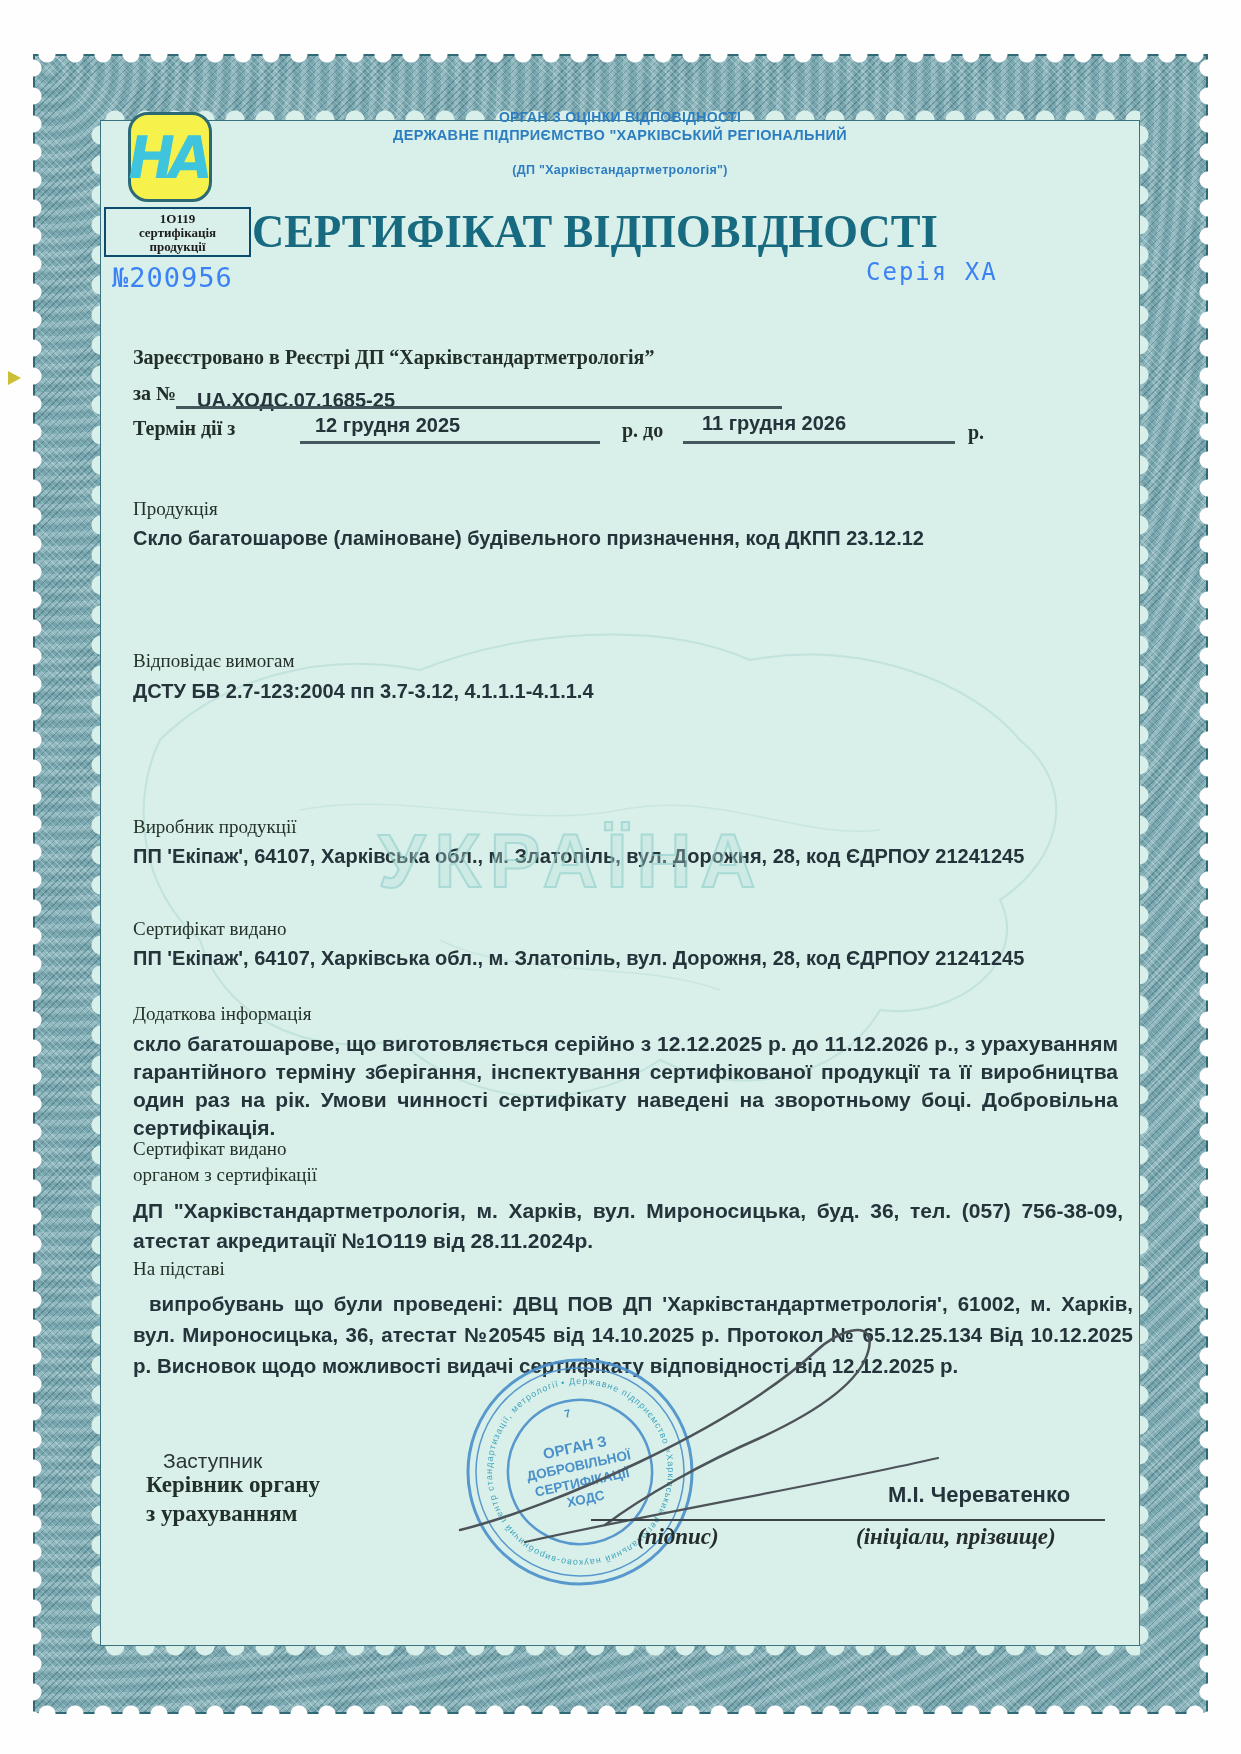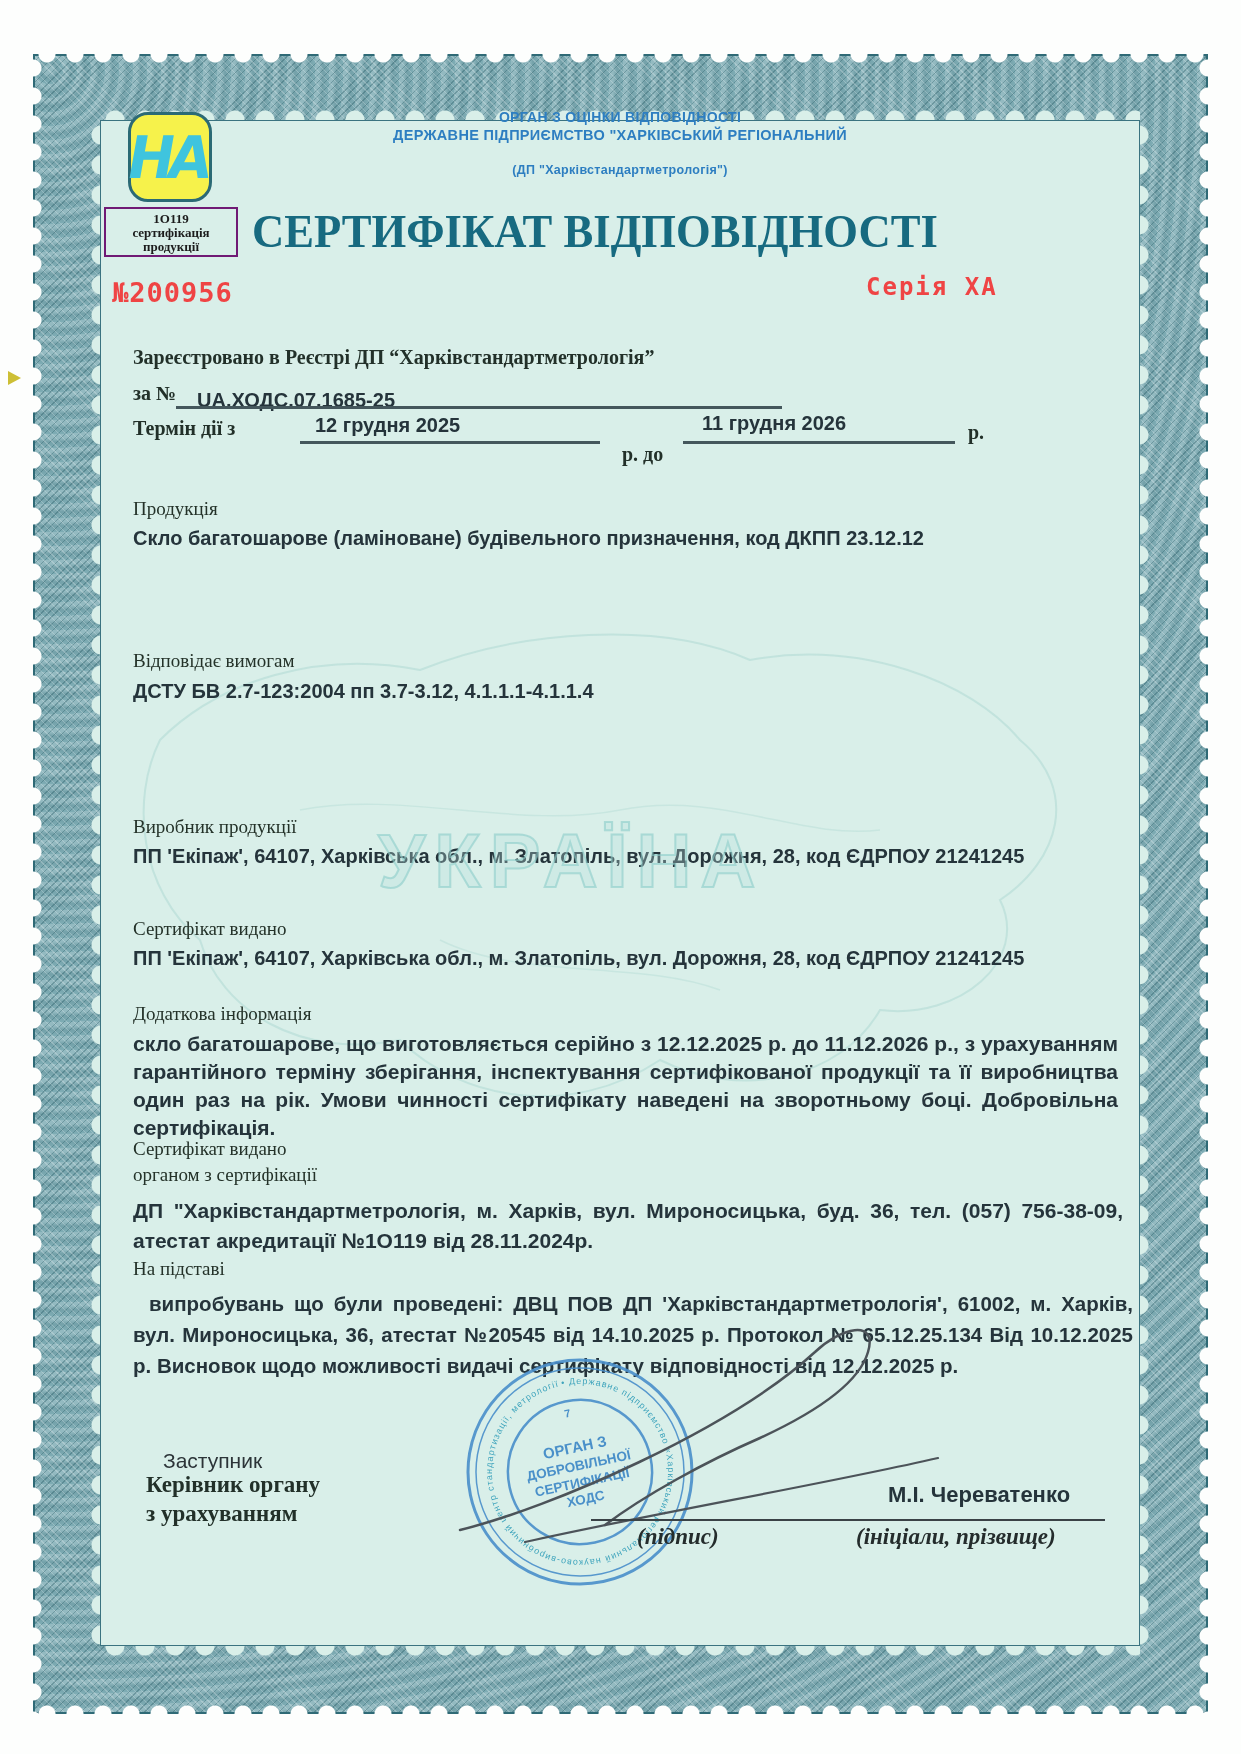--- a/index.html
+++ b/index.html
@@ -31,32 +31,32 @@
   .sc-right-out{left:1198px;top:54px;width:10px;height:1660px;
       background-image:radial-gradient(circle 9px at 10px 14px,#fdfefd 8px,rgba(0,0,0,0) 9px);background-size:10px 28px;}
   .inner{position:absolute;left:100px;top:120px;width:1040px;height:1526px;background:#d9efe9;
          border:1px solid #3a7380;box-sizing:border-box;z-index:3;}
   .content{position:absolute;inset:0;z-index:5;}
   .abs{position:absolute;}
   
   .orgline{width:760px;text-align:center;color:#2d7ec1;font-weight:bold;letter-spacing:.3px;}
   .title{font-family:"Liberation Serif",serif;font-weight:bold;font-size:46px;color:#176a80;
          white-space:nowrap;transform:scaleX(.97);transform-origin:left;}
-  .mono{font-family:"DejaVu Sans Mono",monospace;font-weight:bold;color:#ef4444;margin-top:15px;}
+  .mono{font-family:"DejaVu Sans Mono",monospace;font-weight:normal;color:#3b82f6;}
   .serifb{font-family:"Liberation Serif",serif;font-weight:bold;color:#223029;}
   .slabel{font-family:"Liberation Serif",serif;font-weight:normal;font-size:19px;color:#243229;}
   .sval{font-family:"Liberation Sans",sans-serif;font-weight:bold;font-size:20px;color:#25343b;white-space:nowrap;}
   .para{font-family:"Liberation Sans",sans-serif;font-weight:bold;font-size:21px;color:#25343b;
         text-align:justify;}
   .uline{border-bottom:3px solid #44575c;height:0;}
   .logo{width:84px;height:90px;background:#f6f24b;border:3px solid #2b6a75;border-radius:20px;
         box-sizing:border-box;display:flex;align-items:center;justify-content:center;}
   .logo span{font-family:"DejaVu Sans",sans-serif;font-weight:bold;font-size:56px;color:#3fc4de;
         transform:skewX(-10deg) scaleY(1.05);letter-spacing:-6px;padding-right:6px;}
-  .accbox{width:134px;height:50px;border:2px solid #701a75;box-sizing:border-box;text-align:center;
+  .accbox{width:147px;height:50px;border:2px solid #0c4a6e;box-sizing:border-box;text-align:center;
         font-family:"Liberation Serif",serif;font-weight:bold;color:#1c1c1c;padding-top:3px;}
   .accbox div{font-size:13px;line-height:14px;}
   .wm{font-weight:bold;font-size:76px;letter-spacing:9px;color:rgba(185,223,220,.32);
       -webkit-text-stroke:2px rgba(140,205,202,.6);white-space:nowrap;}
   .ital{font-family:"Liberation Serif",serif;font-weight:bold;font-style:italic;font-size:23px;color:#242c2c;}
   .thinline{border-bottom:2px solid #3a4246;height:0;}
   .marker{width:0;height:0;border-top:7px solid transparent;border-bottom:7px solid transparent;
           border-left:13px solid #cdbf35;}
 </style>
 </head>
@@ -104,21 +104,21 @@
     <div class="abs mono" style="left:866px;top:258px;font-size:24px;letter-spacing:2px;">Серія ХА</div>
 
     <div class="abs serifb" style="left:133px;top:346px;font-size:20px;">Зареєстровано в Реєстрі ДП “Харківстандартметрологія”</div>
     <div class="abs serifb" style="left:133px;top:382px;font-size:20px;">за №</div>
     <div class="abs sval" style="left:197px;top:380px;margin-top:9px;">UA.ХОДС.07.1685-25</div>
     <div class="abs uline" style="left:176px;top:406px;width:606px;"></div>
 
     <div class="abs serifb" style="left:133px;top:417px;font-size:20px;">Термін дії з</div>
     <div class="abs sval" style="left:315px;top:414px;">12 грудня 2025</div>
     <div class="abs uline" style="left:300px;top:441px;width:300px;"></div>
-    <div class="abs serifb" style="left:622px;top:419px;font-size:20px;margin-top:24px;">р. до</div>
+    <div class="abs serifb" style="left:622px;top:419px;font-size:20px;">р. до</div>
     <div class="abs sval" style="left:702px;top:412px;">11 грудня 2026</div>
     <div class="abs uline" style="left:683px;top:441px;width:272px;"></div>
     <div class="abs serifb" style="left:968px;top:421px;font-size:20px;">р.</div>
 
     <div class="abs slabel" style="left:133px;top:498px;">Продукція</div>
     <div class="abs sval" style="left:133px;top:527px;">Скло багатошарове (ламіноване) будівельного призначення, код ДКПП 23.12.12</div>
 
     <div class="abs slabel" style="left:133px;top:650px;">Відповідає вимогам</div>
     <div class="abs sval" style="left:133px;top:680px;">ДСТУ БВ 2.7-123:2004 пп 3.7-3.12, 4.1.1.1-4.1.1.4</div>
 

